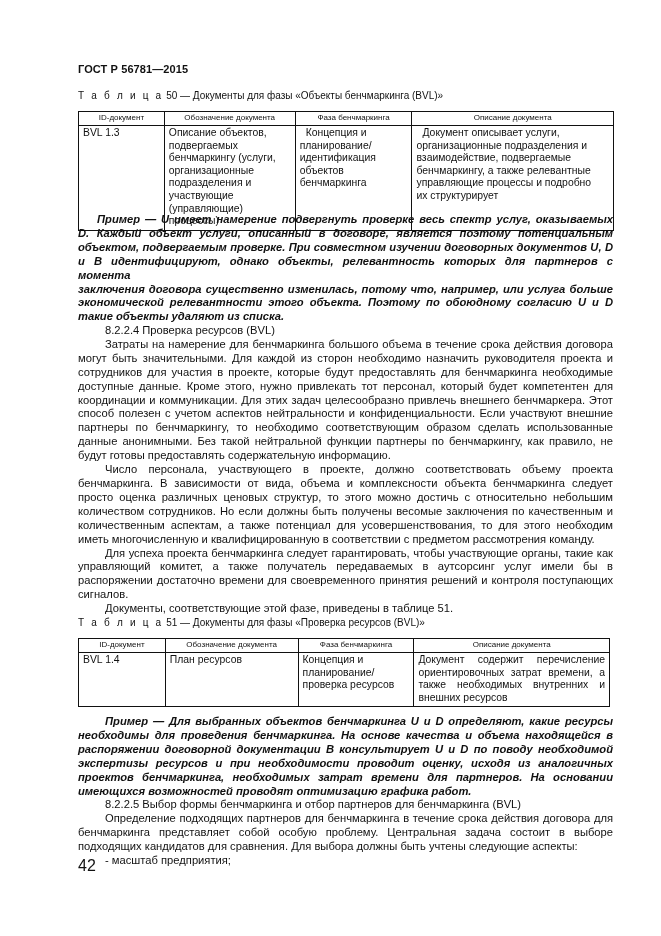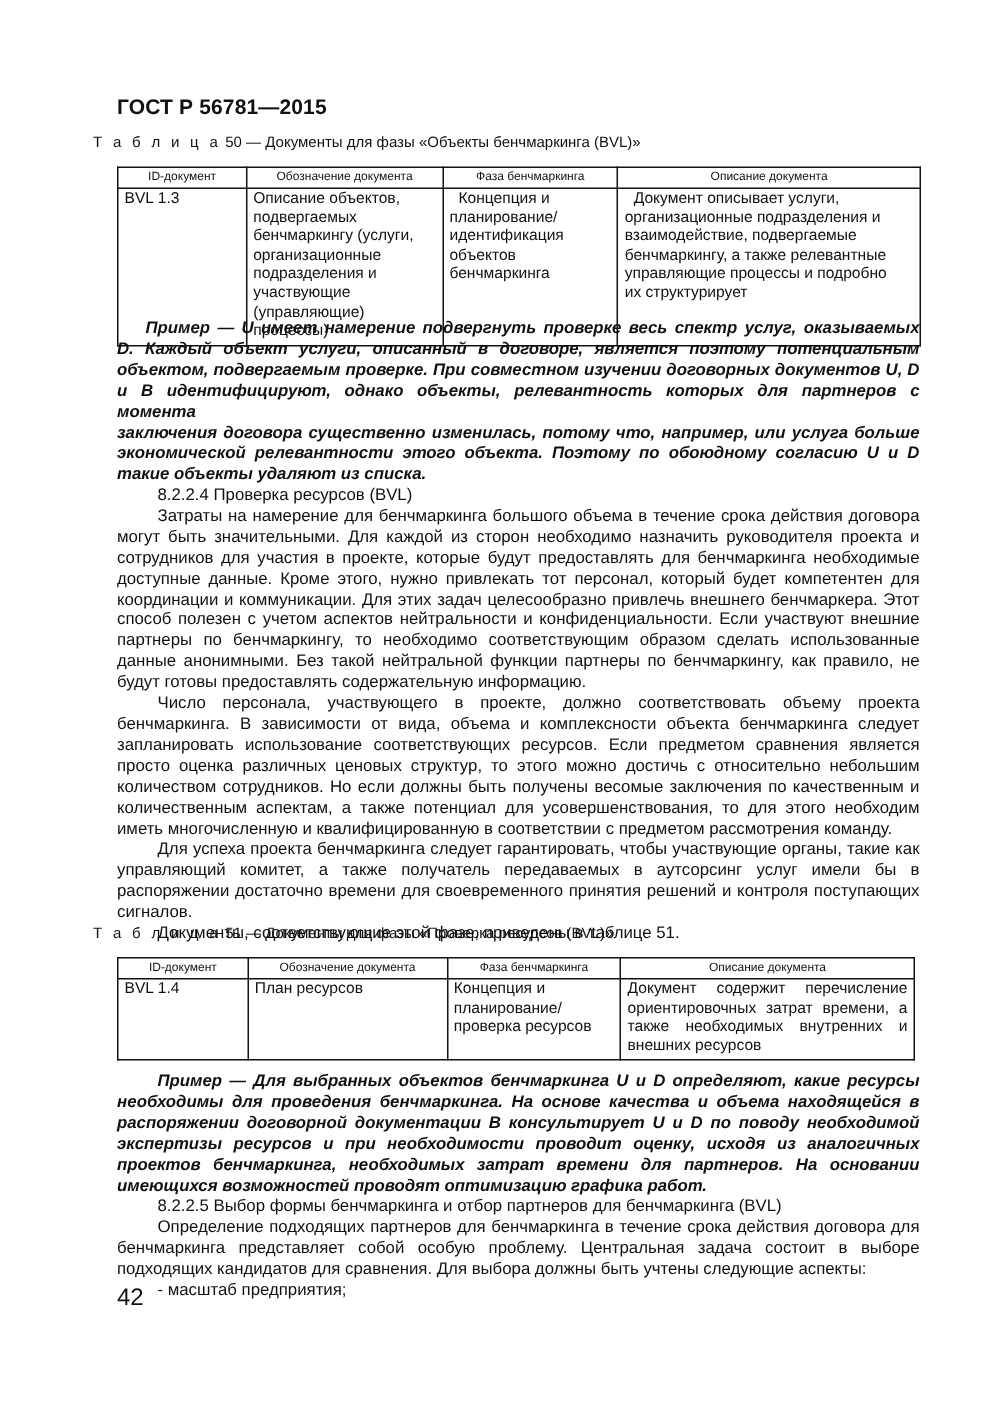--- a/index.html
+++ b/index.html
@@ -1,19 +1,19 @@
 <!DOCTYPE html>
 <html><head>
 <meta charset="utf-8">
 <style>
   html, body { margin: 0; padding: 0; background: #ffffff; }
   body { width: 661px; height: 936px; position: relative; overflow: hidden;
          font-family: "Liberation Sans", sans-serif; color: #111; }
-  .std-header { position: absolute; left: 78px; top: 63px; font-weight: bold; font-size: 14px; letter-spacing: 0.1px; }
-  .caption { font-size: 10px; position: absolute; left: 62px; }
+  .std-header { position: absolute; left: 78px; top: 63px; font-weight: bold; font-size: 11px; letter-spacing: 0.1px; }
+  .caption { font-size: 10px; position: absolute; left: 78px; }
   .caption .spaced { letter-spacing: 2.2px; }
   table.doc { position: absolute; left: 78px; border-collapse: collapse; font-size: 10.4px; line-height: 12.6px; }
   table.doc th { font-weight: normal; font-size: 8px; border: 1.2px solid #111; padding: 1px 3px 2px; text-align: center; height: 10px; line-height: 10px; }
   table.doc td { border: 1.2px solid #111; border-top: none; padding: 1px 4px 2px; vertical-align: top; text-align: left; }
   table.doc thead th { border-bottom: 1.6px solid #111; }
   table.doc tr:last-child td { border-bottom: 1.6px solid #111; }
   .block { position: absolute; left: 78px; width: 535px; font-size: 11.2px; line-height: 13.9px; text-align: justify; }
   .italic-bold { font-style: italic; font-weight: bold; }
   .page-num { position: absolute; left: 78px; top: 857px; font-size: 16px; }
   .ln { display: block; text-align-last: justify; }
@@ -93,21 +93,20 @@
   <span class="ln">сотрудников для участия в проекте, которые будут предоставлять для бенчмаркинга  необходимые</span>
   <span class="ln">доступные данные. Кроме этого, нужно привлекать тот персонал, который будет компетентен для</span>
   <span class="ln">координации и коммуникации. Для этих задач целесообразно привлечь внешнего бенчмаркера. Этот</span>
   <span class="ln">способ полезен с учетом аспектов нейтральности и конфиденциальности. Если участвуют внешние</span>
   <span class="ln">партнеры по бенчмаркингу, то необходимо соответствующим образом сделать использованные</span>
   <span class="ln">данные анонимными. Без такой нейтральной функции партнеры по бенчмаркингу, как правило, не</span>
   <span class="ln last">будут готовы предоставлять содержательную информацию.</span>
 
   <span class="ln" style="padding-left:27px;">Число персонала, участвующего в проекте, должно соответствовать объему проекта</span>
   <span class="ln">бенчмаркинга. В зависимости от вида, объема и комплексности объекта бенчмаркинга следует</span>
-  <span class="ln">запланировать использование соответствующих ресурсов. Если предметом сравнения является</span>
   <span class="ln">просто оценка различных ценовых структур, то этого можно достичь с относительно небольшим</span>
   <span class="ln">количеством сотрудников. Но если должны быть получены весомые заключения по качественным и</span>
   <span class="ln">количественным аспектам, а также потенциал для усовершенствования, то для этого необходим</span>
   <span class="ln last">иметь  многочисленную и квалифицированную в соответствии с предметом рассмотрения команду.</span>
 
   <span class="ln" style="padding-left:27px;">Для успеха проекта бенчмаркинга следует гарантировать, чтобы участвующие органы, такие как</span>
   <span class="ln">управляющий комитет, а также получатель передаваемых в аутсорсинг услуг имели бы в</span>
   <span class="ln">распоряжении достаточно времени  для своевременного принятия решений и  контроля поступающих</span>
   <span class="ln last">сигналов.</span>
 

